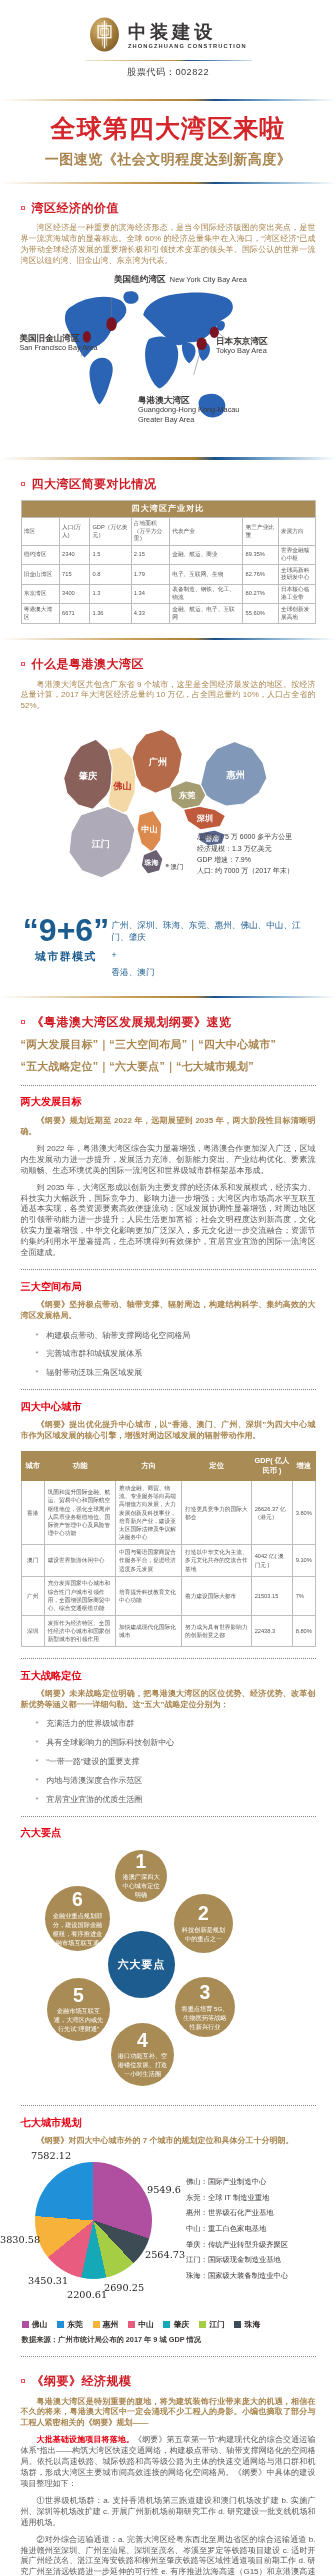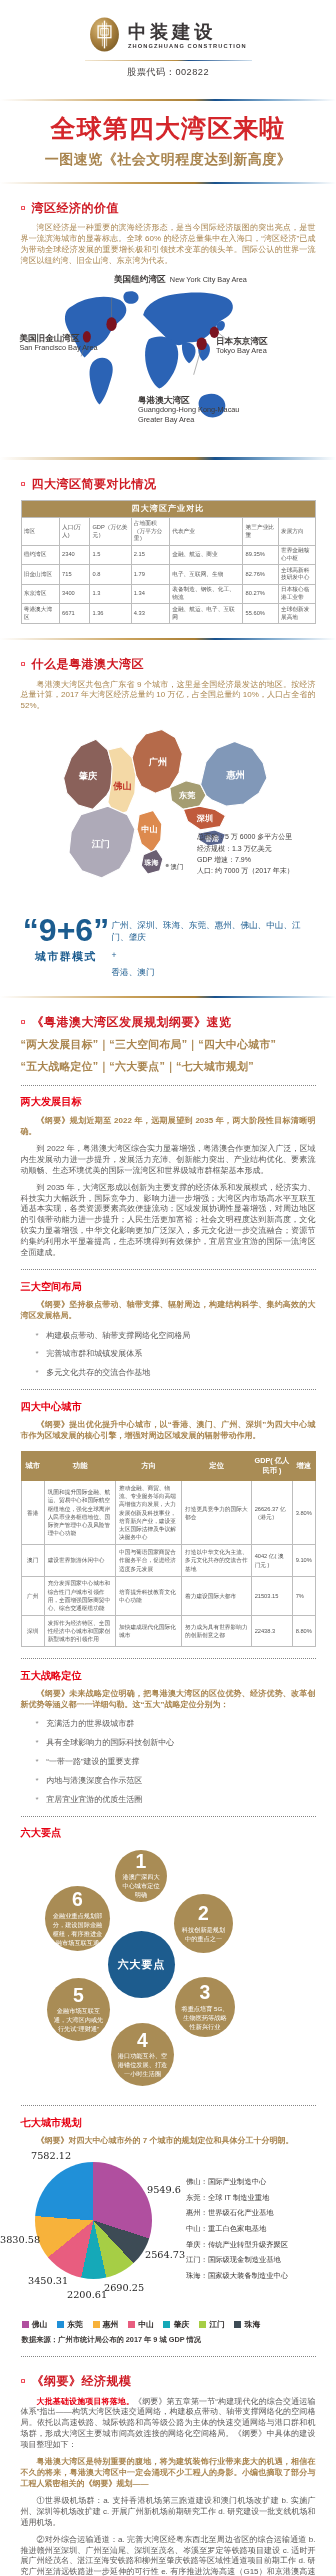--- a/index.html
+++ b/index.html
@@ -308,21 +308,21 @@
     <div class="bullet">
         <span class="bmark">*</span>
         <span>构建极点带动、轴带支撑网络化空间格局</span>
       </div>
     <div class="bullet">
         <span class="bmark">*</span>
         <span>完善城市群和城镇发展体系</span>
       </div>
     <div class="bullet">
         <span class="bmark">*</span>
-        <span>多元文化共存的交流合作基地</span>
+        <span>辐射带动泛珠三角区域发展</span>
       </div>
     <div class="dotted"></div>
 
     <div class="sub-head">四大中心城市</div>
     <p class="body goldb">《纲要》提出优化提升中心城市，以“香港、澳门、广州、深圳”为四大中心城市作为区域发展的核心引擎，增强对周边区域发展的辐射带动作用。</p>
     <table class="t2">
       <tbody>
           <tr>
         <th style="width:20.5px;">城市</th>
         <th style="width:73px;">功能</th>
@@ -481,21 +481,21 @@
 
   <div class="pad">
       <div class="dotted"></div>
     </div>
 
   <div class="pad">
     <div class="sec-head">
         <span class="sec-marker">¤</span>
         <span>《纲要》经济规模</span>
       </div>
+    <p class="body goldb">粤港澳大湾区是特别重要的腹地，将为建筑装饰行业带来庞大的机遇，相信在不久的将来，粤港澳大湾区中一定会涌现不少工程人的身影。小编也摘取了部分与工程人紧密相关的《纲要》规划——</p>
     <p class="body gray"><span class="redlead">大批基础设施项目将落地。</span><span>《纲要》第五章第一节“构建现代化的综合交通运输体系”指出——构筑大湾区快速交通网络，构建极点带动、轴带支撑网络化的空间格局。依托以高速铁路、城际铁路和高等级公路为主体的快速交通网络与港口群和机场群，形成大湾区主要城市间高效连接的网络化空间格局。《纲要》中具体的建设项目整理如下：</span></p>
-    <p class="body goldb">粤港澳大湾区是特别重要的腹地，将为建筑装饰行业带来庞大的机遇，相信在不久的将来，粤港澳大湾区中一定会涌现不少工程人的身影。小编也摘取了部分与工程人紧密相关的《纲要》规划——</p>
     <p class="body gray">①世界级机场群：a. 支持香港机场第三跑道建设和澳门机场改扩建 b. 实施广州、深圳等机场改扩建 c. 开展广州新机场前期研究工作 d. 研究建设一批支线机场和通用机场。</p>
     <p class="body gray">②对外综合运输通道：a. 完善大湾区经粤东西北至周边省区的综合运输通道 b. 推进赣州至深圳、广州至汕尾、深圳至茂名、岑溪至罗定等铁路项目建设 c. 适时开展广州经茂名、湛江至海安铁路和柳州至肇庆铁路等区域性通道项目前期工作 d. 研究广州至清远铁路进一步延伸的可行性 e. 有序推进沈海高速（G15）和京港澳高速（G4）等国家高速公路交通繁忙路段扩容改造。</p>
 
   </div>
 
 </div>
 
 
 </body></html>

